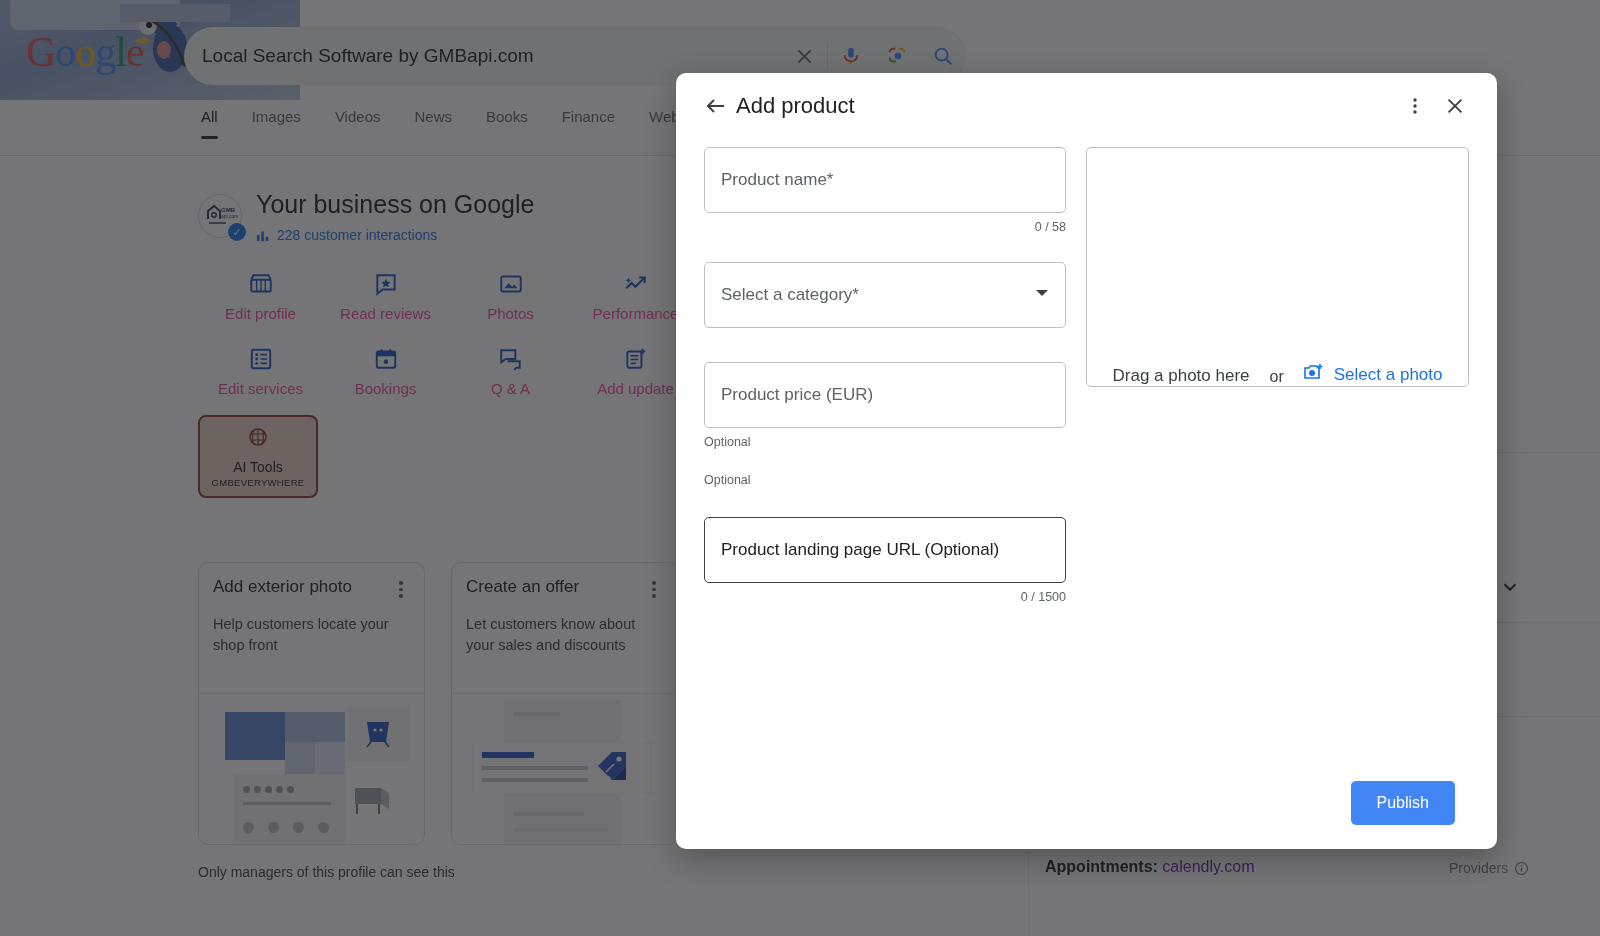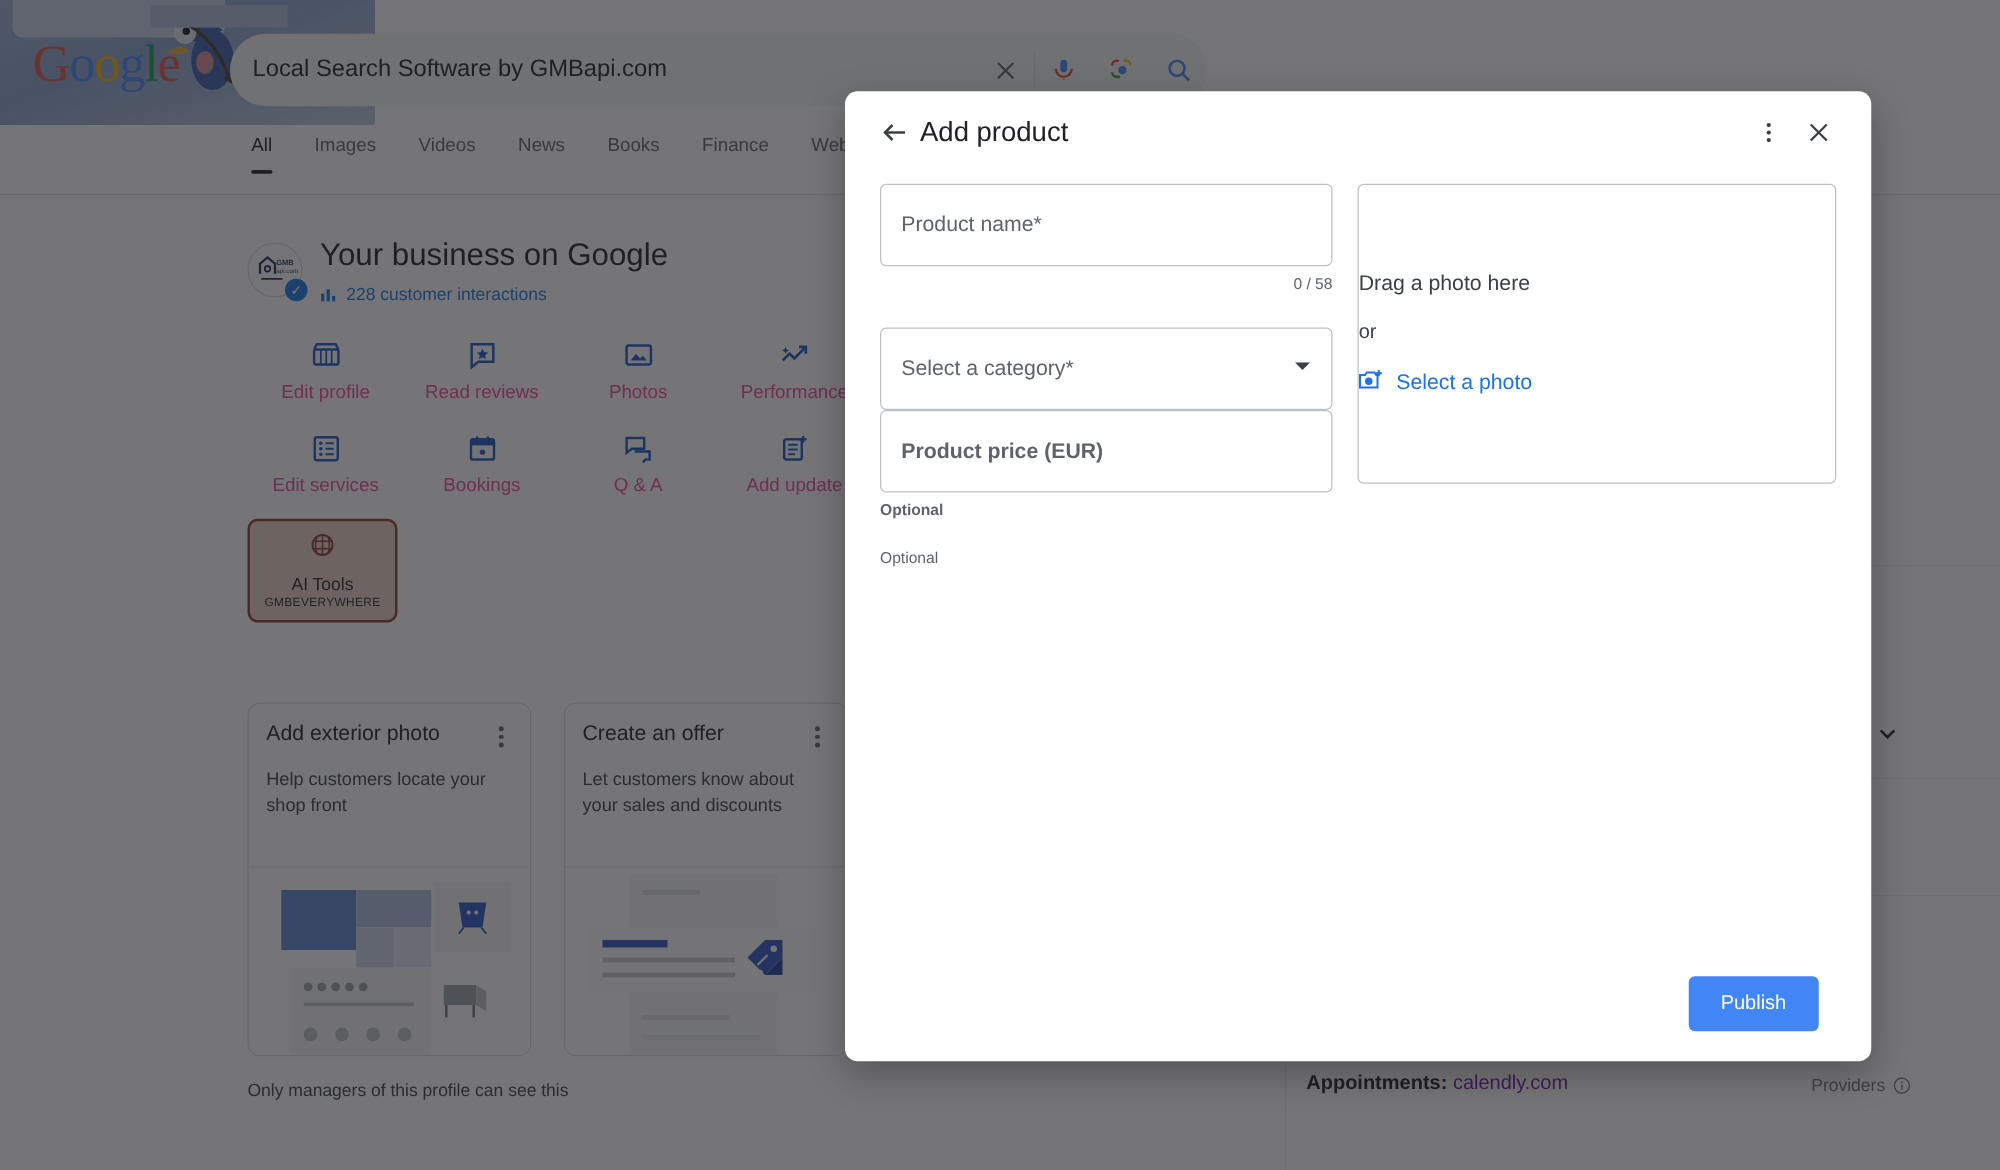--- a/index.html
+++ b/index.html
@@ -232,21 +232,21 @@
     height: 108px; border:1px solid #bdc1c6; border-radius:5px;
     padding: 16px; font-size: 17px; color:#5f6368; position:relative;
   }
   .ta .ta-counter { position:absolute; right:12px; bottom:22px; font-size:12.5px; color:#5f6368; }
   .ta .grip {
     position:absolute; right:2px; bottom:2px; width:12px; height:12px;
   }
 
   .drop {
     border:1px solid #bdc1c6; border-radius:5px; height: 240px;
-    display:flex; flex-direction:column; align-items:flex-start; justify-content:center; gap: 20px;
+    display:flex; flex-direction:row; align-items:flex-end; justify-content:center; gap: 20px;
   }
   .drop .d1 { font-size:17px; color:#3c4043; }
   .drop .d2 { font-size:16px; color:#3c4043; }
   .drop .d3 { font-size:17px; color:#1a73e8; display:flex; align-items:center; gap:10px; }
 
   .m-foot { height: 92px; flex:none; display:flex; align-items:center; justify-content:flex-end; padding-right: 42px; }
   .btn-publish {
     background:#4285f4; color:#fff; border:none; border-radius:5px;
     height:44px; padding: 0 26px; font-size:16px; font-family:inherit; cursor:pointer;
   }
@@ -617,29 +617,33 @@
         <div class="sel">
           <span>Select a category*</span>
           <span class="caret">
             <svg width="14" height="14" viewBox="0 0 14 14">
                 <path d="M1 4 L7 10 L13 4z" fill="#3c4043"></path>
               </svg>
           </span>
         </div>
       </div>
 
-      <div class="field" style="font-weight:bold;">
+      <div class="field" style="margin-top:34px;">
         <div class="tf h">Product price (EUR)</div>
         <div class="helper">Optional</div>
       </div>
 
       <div class="field" style="margin-top:24px;">
         <div class="helper">Optional</div>
       </div>
 
+      <div class="field mt30">
+        <div class="tf h dark">Product landing page URL (Optional)</div>
+        <div class="counter">0 / 1500</div>
+      </div>
     </div>
 
     <div class="m-right">
       <div class="drop">
         <div class="d1">Drag a photo here</div>
         <div class="d2">or</div>
         <div class="d3">
           <span>
             <svg width="20" height="18" viewBox="0 0 20 18">
               <path d="M1 5h4l1.4-2h6.2L14 5h1v10H1z" stroke="#1a73e8" stroke-width="1.6" fill="none"></path>

